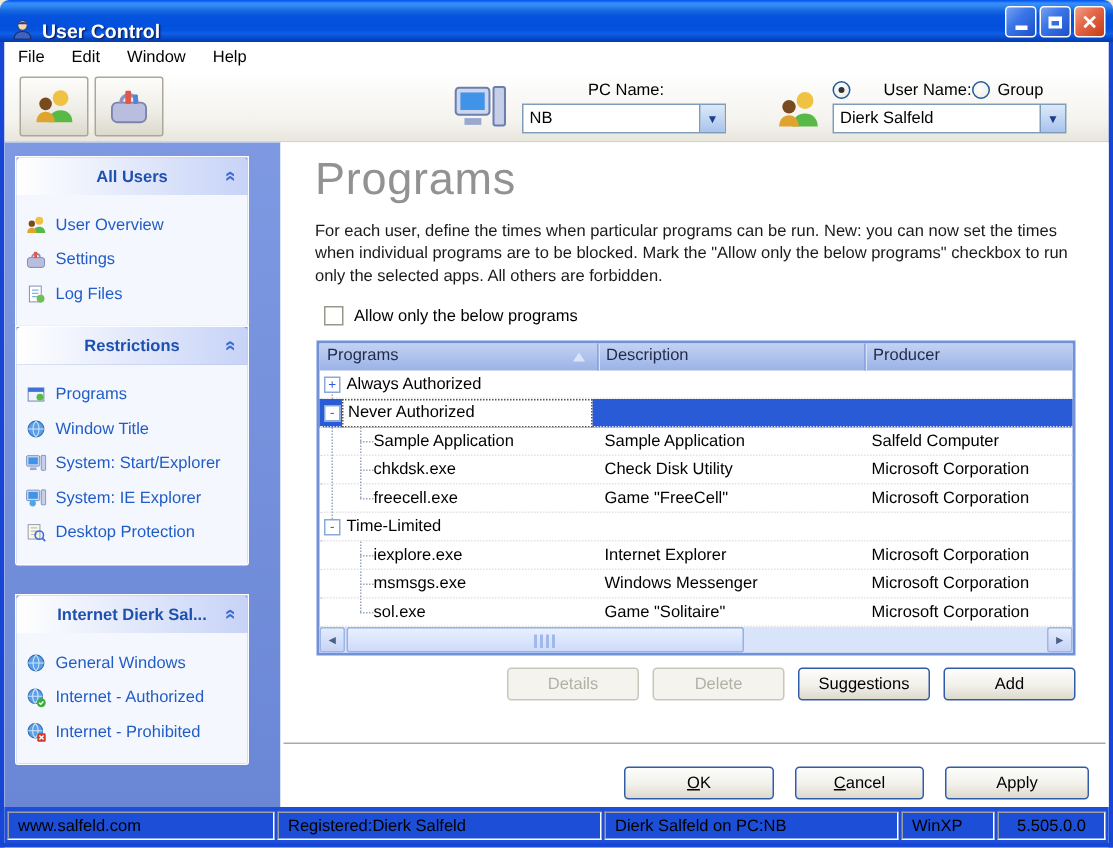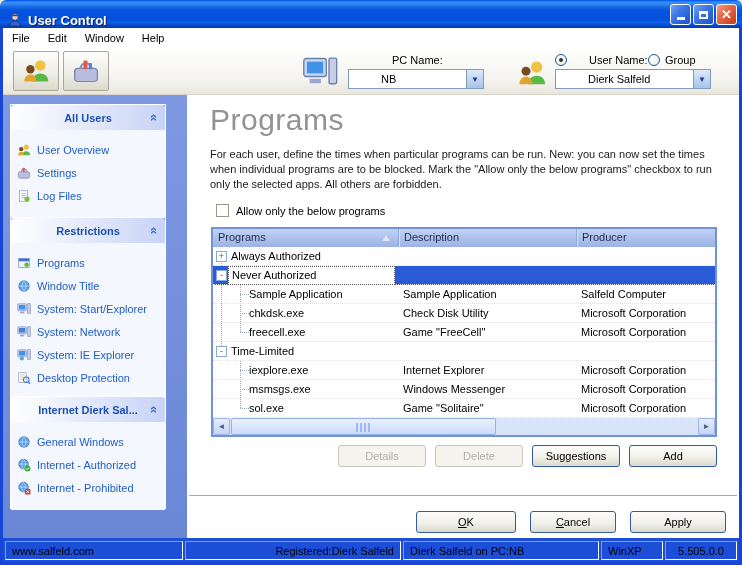--- a/index.html
+++ b/index.html
@@ -40,21 +40,21 @@
   .menu-item { padding:3px 9px; color:#000; }
 
   
   .toolbar { position:absolute; left:0; top:20px; width:736px; height:47px;
     background:linear-gradient(180deg,#FFFFFF,#F4F3EE 70%,#E8E6DD); border-bottom:1px solid #D8D5C8; }
   .tbtn { position:absolute; top:3px; width:46px; height:40px; border:1px solid #ACA899; border-radius:2px;
     background:linear-gradient(180deg,#FDFDFB,#EDECE5 60%,#DCD9CC); display:flex; align-items:center; justify-content:center; }
   .tbtn svg { width:28px; height:28px; }
   .tb-ico { position:absolute; }
   .fld-label { position:absolute; color:#000; }
-  .combo { position:absolute; height:20px; border:1px solid #7F9DB9; background:#fff; display:flex; align-items:center;padding-left:28px; }
+  .combo { position:absolute; height:20px; border:1px solid #7F9DB9; background:#fff; display:flex; align-items:center; }
   .combo .val { flex:1; padding-left:4px; overflow:hidden; white-space:nowrap; }
   .combo .drop { width:17px; height:18px; border-left:1px solid #7F9DB9;
     background:linear-gradient(180deg,#DCE9FA,#C3D6F2 50%,#A7C4EC); display:flex; align-items:center; justify-content:center;
     color:#1D3C8C; font-size:8px; }
   .radio { position:absolute; display:flex; align-items:center; gap:5px; color:#000; }
   .radio .rb { width:12px; height:12px; border:1px solid #1D5A99; border-radius:50%; background:radial-gradient(circle at 35% 35%,#fff,#E8E8E8); position:relative; }
   .radio .rb.on::after { content:""; position:absolute; left:3px; top:3px; width:4px; height:4px; border-radius:50%; background:#333; }
 
   
   .workarea { position:absolute; left:0; top:67px; width:736px; height:443px; background:#fff; }
@@ -122,21 +122,21 @@
   .footer-row { position:absolute; right:13px; top:416px; display:flex; gap:14px; }
   .footer-row .xpbtn.ok { width:100px; } .footer-row .xpbtn.cancel { width:86px; } .footer-row .xpbtn.apply { width:96px; }
   .ak { display:inline-block; }
   .ak::first-letter { text-decoration:underline; }
 
   
   .statusbar { position:absolute; left:0; top:510px; width:736px; height:24px; background:#1d4ed8;
     display:flex; align-items:center; gap:2px; padding:2px 2px; }
   .seg { height:19px; border:1px solid; border-color:#9D9DA1 #FFFFFF #FFFFFF #9D9DA1; padding:3px 6px 0 6px;
     overflow:hidden; white-space:nowrap; color:#000; }
-  .seg.s1 { width:178px; } .seg.s2 { width:216px;text-align:right; } .seg.s3 { width:196px; } .seg.s4 { width:62px; }
+  .seg.s1 { width:178px; } .seg.s2 { width:216px; } .seg.s3 { width:196px; } .seg.s4 { width:62px; }
   .seg.s5 { flex:1; text-align:center; }
 </style>
 </head>
 <body>
 
 <div class="window">
 
   <div class="titlebar">
     <svg class="app-ico" viewBox="0 0 16 16">
       <circle cx="8" cy="5" r="3.2" fill="#F4D7B0" stroke="#27408B" stroke-width="0.8"></circle>
@@ -280,29 +280,20 @@
                 <rect x="0.8" y="2" width="10" height="8" rx="1" fill="#CDD6EF" stroke="#6B7FAE" stroke-width="0.6"></rect>
                 <rect x="2.2" y="3.4" width="7.2" height="5.2" fill="#3F93E8"></rect>
                 <rect x="12" y="1.8" width="3.4" height="11.4" rx="0.6" fill="#C7CFE8" stroke="#6B7FAE" stroke-width="0.6"></rect>
                 <rect x="3.4" y="11" width="5" height="2" fill="#9AA7CF"></rect>
               </svg>
               <span class="lbl">System: Start/Explorer</span>
             </div>
             <div class="side-item">
               <svg viewBox="0 0 16 16">
                 <rect x="0.8" y="2" width="10" height="8" rx="1" fill="#CDD6EF" stroke="#6B7FAE" stroke-width="0.6"></rect>
-                <rect x="2.2" y="3.4" width="7.2" height="5.2" fill="#4A7FD0"></rect>
-                <rect x="12" y="1.8" width="3.4" height="11.4" rx="0.6" fill="#C7CFE8" stroke="#6B7FAE" stroke-width="0.6"></rect>
-                <rect x="3.4" y="11" width="5" height="2" fill="#9AA7CF"></rect>
-              </svg>
-              <span class="lbl">System: Network</span>
-            </div>
-            <div class="side-item">
-              <svg viewBox="0 0 16 16">
-                <rect x="0.8" y="2" width="10" height="8" rx="1" fill="#CDD6EF" stroke="#6B7FAE" stroke-width="0.6"></rect>
                 <rect x="2.2" y="3.4" width="7.2" height="5.2" fill="#3F93E8"></rect>
                 <rect x="12" y="1.8" width="3.4" height="11.4" rx="0.6" fill="#C7CFE8" stroke="#6B7FAE" stroke-width="0.6"></rect>
                 <circle cx="5.5" cy="12" r="2.4" fill="#49A8E8"></circle>
               </svg>
               <span class="lbl">System: IE Explorer</span>
             </div>
             <div class="side-item">
               <svg viewBox="0 0 16 16">
                 <rect x="2" y="2" width="9" height="11" fill="#FFF7E0" stroke="#8A94B8" stroke-width="0.7"></rect>
                 <path d="M4 4.5h5M4 7h5M4 9.5h5" stroke="#B8BFD6" stroke-width="0.9"></path>

